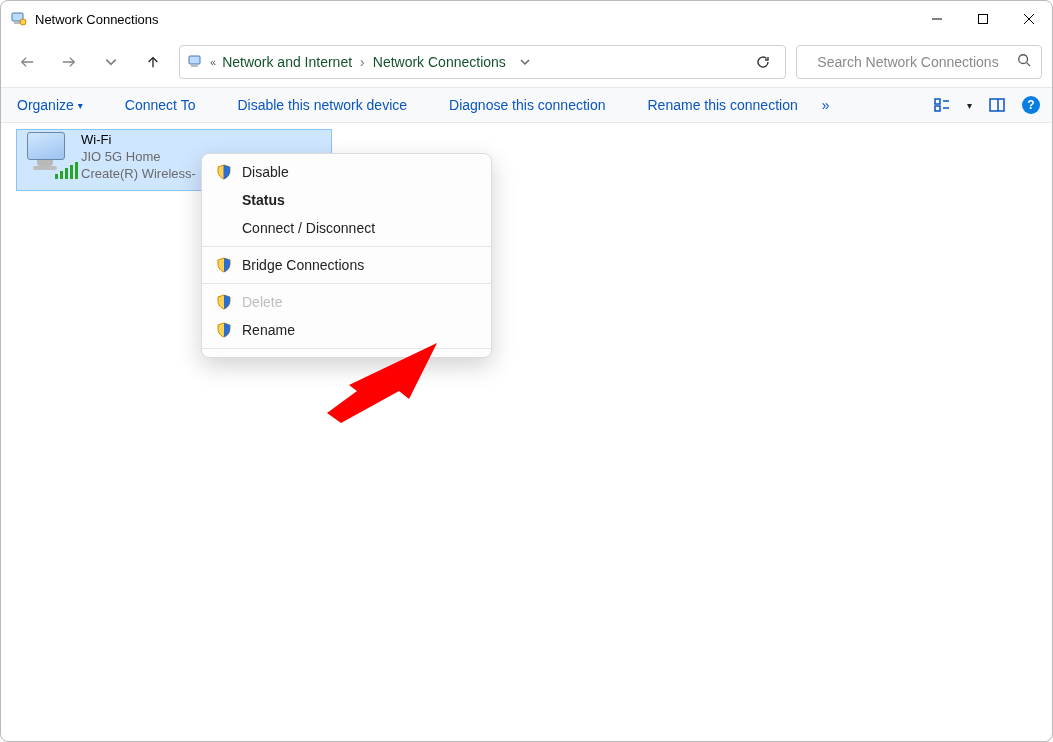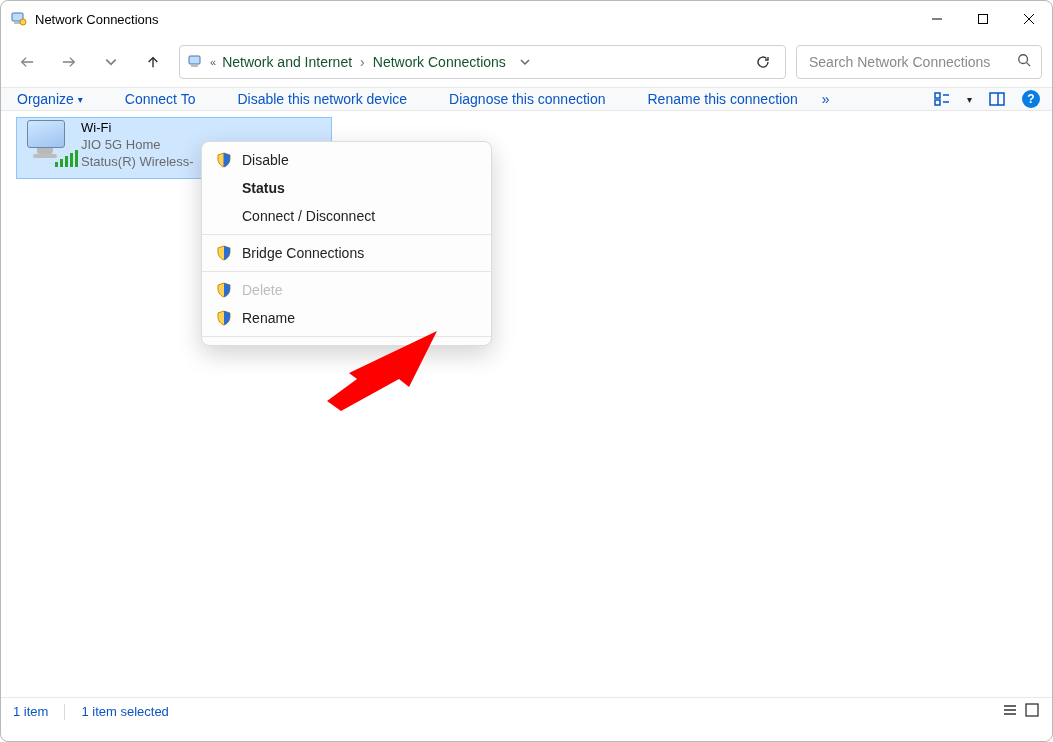--- a/index.html
+++ b/index.html
@@ -27,25 +27,25 @@
   }
   .addr-chevlft { color:#555; font-size:11px; }
   .addr-seg { color:#14532d; }
   .addr-sep { color:#777; padding:0 2px; }
   .addr-refresh { margin-left:auto; width:32px; height:32px; display:flex; align-items:center; justify-content:center; color:#333; }
   .addr-drop { width:26px; display:flex; justify-content:center; color:#666; }
   .searchbox {
     width:246px; height:34px; border:1px solid #d0d0d0; border-radius:4px;
     display:flex; align-items:center; padding:0 10px; gap:8px; color:#7a7a7a;
   }
-  .searchbox input { border:none; outline:none; font-size:14px; flex:1; color:#333; background:transparent; }
+  .searchbox input { border:none; outline:none; font-size:14px; flex:1; color:#333; background:transparent;text-align:center; }
   .searchbox input::placeholder { color:#8a8a8a; }
 
   
-  .toolbar { height:24px; border-top:1px solid #e8e8e8; border-bottom:1px solid #e8e8e8;
+  .toolbar { height:36px; border-top:1px solid #e8e8e8; border-bottom:1px solid #e8e8e8;
     background:#f8f9fb; display:flex; align-items:center; padding:0 12px; font-size:14px; }
   .tool-link { color:#0a55c4; display:flex; align-items:center; gap:4px; padding:0 4px; cursor:default; }
   .tool-gap { width:34px; }
   .tool-right { margin-left:auto; display:flex; align-items:center; gap:16px; }
   .chevmore { color:#0a55c4; font-size:14px; }
   .tb-icon { width:18px; height:18px; display:inline-flex; align-items:center; justify-content:center; }
   .help-circle { width:18px; height:18px; border-radius:50%; background:#0a7de3; color:#fff; font-size:12px; font-weight:700; display:flex; align-items:center; justify-content:center; }
 
   
   .content { position:relative; height:calc(100% - 36px - 50px - 40px - 28px); background:#fff; }
@@ -233,21 +233,21 @@
             <span></span>
             <span></span>
             <span></span>
             <span></span>
             <span></span>
           </div>
       </div>
       <div>
         <div class="name">Wi-Fi</div>
         <div class="sub">JIO 5G Home</div>
-        <div class="sub">Status(R) Wireless-</div>
+        <div class="sub">Create(R) Wireless-</div>
       </div>
     </div>
 
     <div class="ctxmenu">
       <div class="ctx-item">
         <span class="ctx-shield">
             <svg viewBox="0 0 16 16">
               <path d="M8 1l6 2v4c0 4-3 7-6 8-3-1-6-4-6-8V3l6-2z" fill="#ffd257" stroke="#c98e00"></path>
               <path d="M8 1v14" stroke="#2b6fd4"></path>
               <path d="M8 1l6 2v4c0 4-3 7-6 8V1z" fill="#2b6fd4"></path>
@@ -295,31 +295,14 @@
       <div class="ctx-sep"></div>
     </div>
 
     <svg class="arrow-ann" viewBox="0 0 130 80">
       <defs></defs>
       <polygon points="10,70 40,48 32,42 120,0 92,56 82,48 24,80" fill="#ff0000"></polygon>
     </svg>
 
   </div>
 
-  <div class="statusbar">
-    <span>1 item</span>
-    <span class="sb-divider"></span>
-    <span>1 item selected</span>
-    <div class="right">
-      <span>
-        <svg width="16" height="16" viewBox="0 0 16 16" fill="none" stroke="#333" stroke-width="1.3">
-            <path d="M2 4h12M2 8h12M2 12h12"></path>
-          </svg>
-      </span>
-      <span>
-        <svg width="16" height="16" viewBox="0 0 16 16" fill="none" stroke="#333" stroke-width="1.3">
-            <rect x="2" y="2" width="12" height="12"></rect>
-          </svg>
-      </span>
-    </div>
-  </div>
 
 </div>
 
 </body></html>

